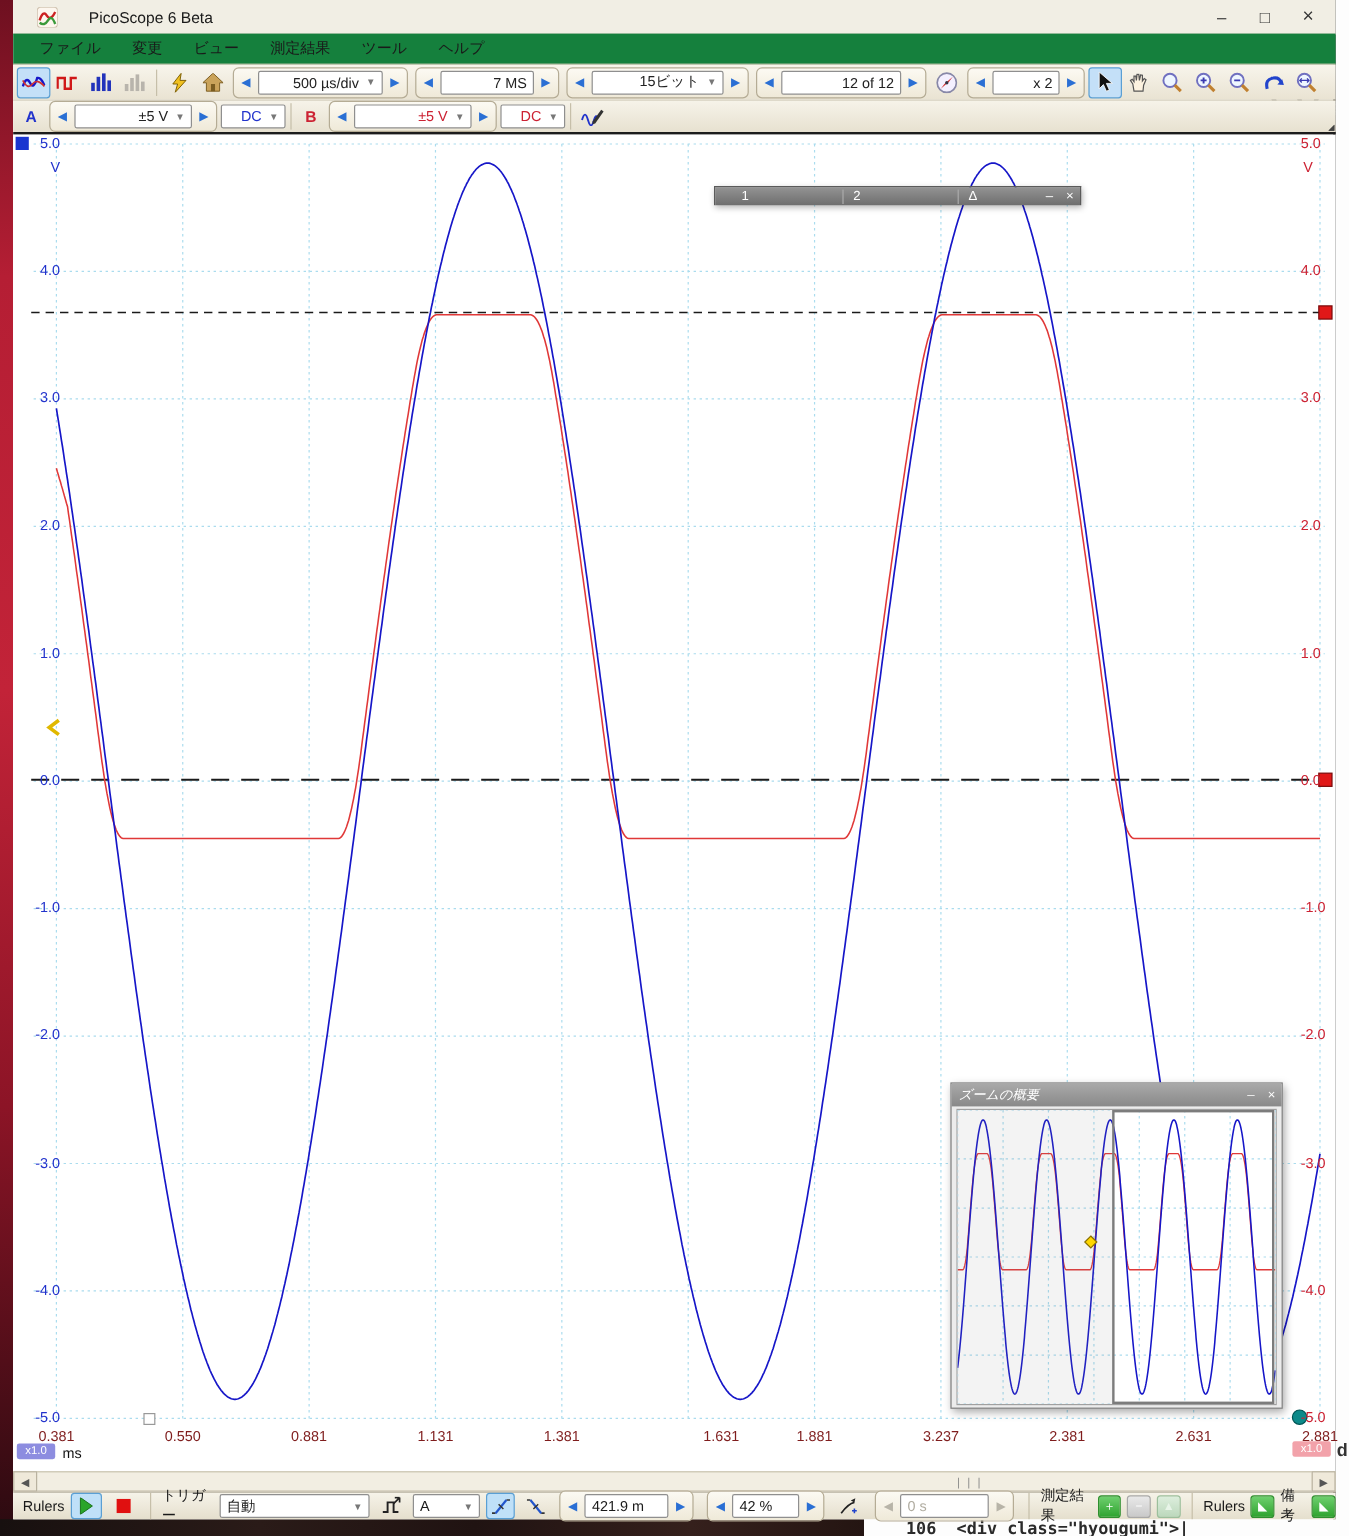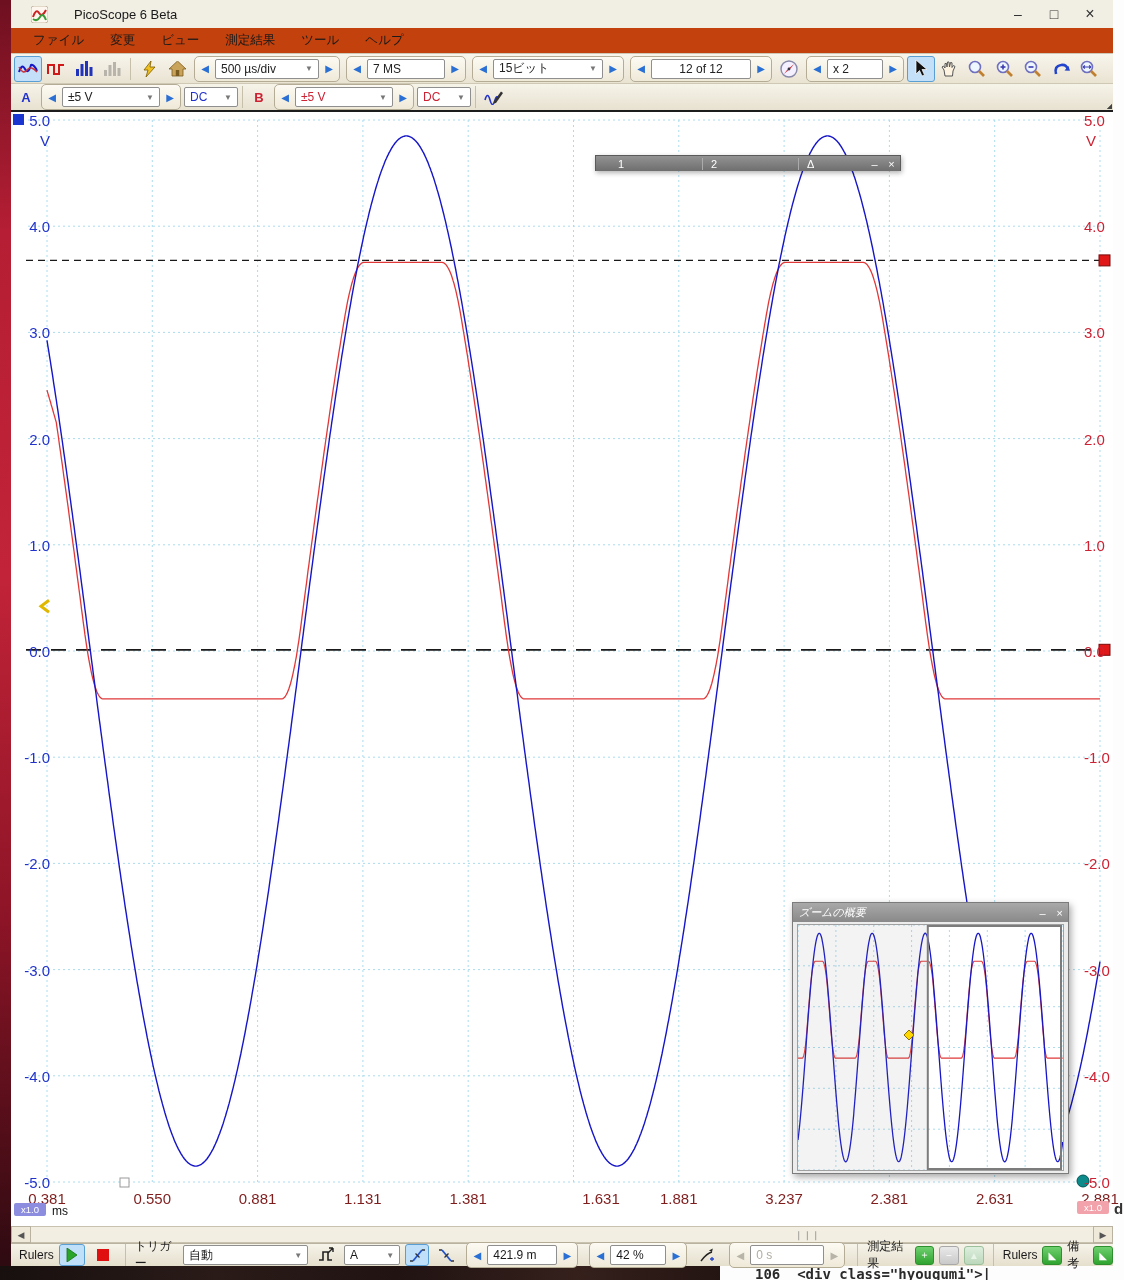--- a/index.html
+++ b/index.html
@@ -8,48 +8,48 @@
   .wallpaper-left{left:0;top:0;width:11px;height:1280px;
     background:linear-gradient(180deg,#6e1020 0%,#b51e34 18%,#c22338 45%,#8c1426 72%,#2a0a10 100%);}
   .right-strip{left:1113px;top:0;width:11px;height:1280px;background:#fdfdfd;}
   .app{left:11px;top:0;width:1102px;height:1266px;background:#fff;border-right:2px solid #2a2a2a;box-sizing:border-box;}
   
   .titlebar{left:11px;top:0;width:1102px;height:28px;background:#f1eee4;border-bottom:1px solid #d6d0bf;}
   .title-text{left:63px;top:7px;font-size:13px;color:#1a1a1a;}
   .win-btn{top:0;width:36px;height:28px;display:flex;align-items:center;justify-content:center;
     color:#333;font-size:14px;}
   
-  .menubar{left:11px;top:28px;width:1102px;height:26px;background:#c2410c;border-bottom:1px solid #cfc8b4;
+  .menubar{left:11px;top:28px;width:1102px;height:26px;background:#15803d;border-bottom:1px solid #cfc8b4;
     display:flex;align-items:center;gap:26px;padding-left:22px;box-sizing:border-box;}
   .menu-item{font-size:12.5px;color:#1a1a1a;}
   
   .toolbar{left:11px;top:54px;width:1102px;height:30px;background:linear-gradient(#f8f5ec,#e9e3d2);
     border-bottom:1px solid #cfc8b4;display:flex;align-items:center;padding-left:3px;box-sizing:border-box;z-index:4;}
   .chbar{left:11px;top:84px;width:1102px;height:28px;background:linear-gradient(#f6f3e9,#e7e1d0);
     border-bottom:2px solid #1c1c1c;display:flex;align-items:center;padding-left:3px;box-sizing:border-box;z-index:4;}
   .tbtn{width:26px;height:24px;border:1px solid transparent;border-radius:3px;display:flex;
     align-items:center;justify-content:center;flex:none;}
   .tbtn.sel{background:#c4e0f8;border-color:#5a9fd4;}
   .grp{display:flex;align-items:center;border:1px solid #b5ac95;border-radius:5px;
     background:linear-gradient(#fcfaf3,#efe9d8);padding:1px 2px;gap:2px;margin:0 3px;flex:none;height:22px;}
   .spin{color:#2a6fd4;font-size:10px;width:16px;text-align:center;}
   .spin.dis{color:#b8b4a8;}
   .field{background:#fff;border:1px solid #8f8f8f;border-radius:2px;height:18px;display:flex;
-    align-items:center;font-size:12px;color:#222;padding:0 5px;justify-content:space-between;gap:6px;}
+    align-items:center;font-size:12px;color:#222;padding:0 5px;justify-content:flex-end;gap:6px;}
   .caret{color:#777;font-size:8px;}
   .vsep{width:1px;height:22px;background:#c6bfa9;margin:0 4px;flex:none;}
   .chlabel{font-weight:bold;font-size:13px;width:20px;text-align:center;position:relative;}
   .corner{position:absolute;right:1px;bottom:1px;width:0;height:0;border-left:5px solid transparent;border-bottom:5px solid #444;}
   
   .logo{left:900px;top:55px;width:213px;height:57px;z-index:3;pointer-events:none;overflow:hidden;}
   .logo-co{position:absolute;right:10px;top:-6px;font-family:"Liberation Serif",serif;font-size:44px;color:#9a9a9a;letter-spacing:2px;}
   .logo-tech{position:absolute;right:14px;top:38px;font-family:"Liberation Serif",serif;font-size:13px;color:#8f8f8f;}
   
   .plot-region{left:11px;top:112px;width:1102px;height:1114px;background:#fff;}
-  .tick{position:absolute;font-size:15px;}
+  .tick{position:absolute;font-size:12px;}
   .ytick-l{color:#2233cc;width:36px;text-align:right;}
   .ytick-r{color:#cc2233;width:30px;text-align:left;}
   .xtick{color:#7f1d1d;width:60px;text-align:center;}
   .badge{position:absolute;width:32px;height:13px;border-radius:2px;color:#fff;font-size:9.5px;
     text-align:center;line-height:13px;}
   
   .hscroll{left:11px;top:1226px;width:1102px;height:17px;background:#f2eee2;border-top:1px solid #c9c2ae;
     border-bottom:1px solid #c9c2ae;display:flex;align-items:center;justify-content:space-between;box-sizing:border-box;}
   .sc-btn{width:18px;height:15px;border:1px solid #b9b2a0;background:#efe9da;color:#555;font-size:9px;
     display:flex;align-items:center;justify-content:center;}
@@ -193,21 +193,21 @@
   <div class="grp">
     <span class="spin">◀</span>
     <div class="field" style="width:98px">
       <span>15ビット</span>
         <span class="caret">▼</span>
     </div>
     <span class="spin">▶</span>
   </div>
   <div class="grp">
     <span class="spin">◀</span>
-    <div class="field" style="width:88px;justify-content:center">
+    <div class="field" style="width:88px;justify-content:flex-end">
       <span>12 of 12</span>
     </div>
     <span class="spin">▶</span>
   </div>
   <div class="tbtn">
     <svg width="18" height="18" viewBox="0 0 18 18">
       <circle cx="9" cy="9" r="8" fill="#f4f0ff" stroke="#8888a8" stroke-width="1.4"></circle>
       <polygon points="4,14 11,8 14,4 7,10" fill="#d03030"></polygon>
         <circle cx="9" cy="9" r="1.4" fill="#334"></circle>
       </svg>

